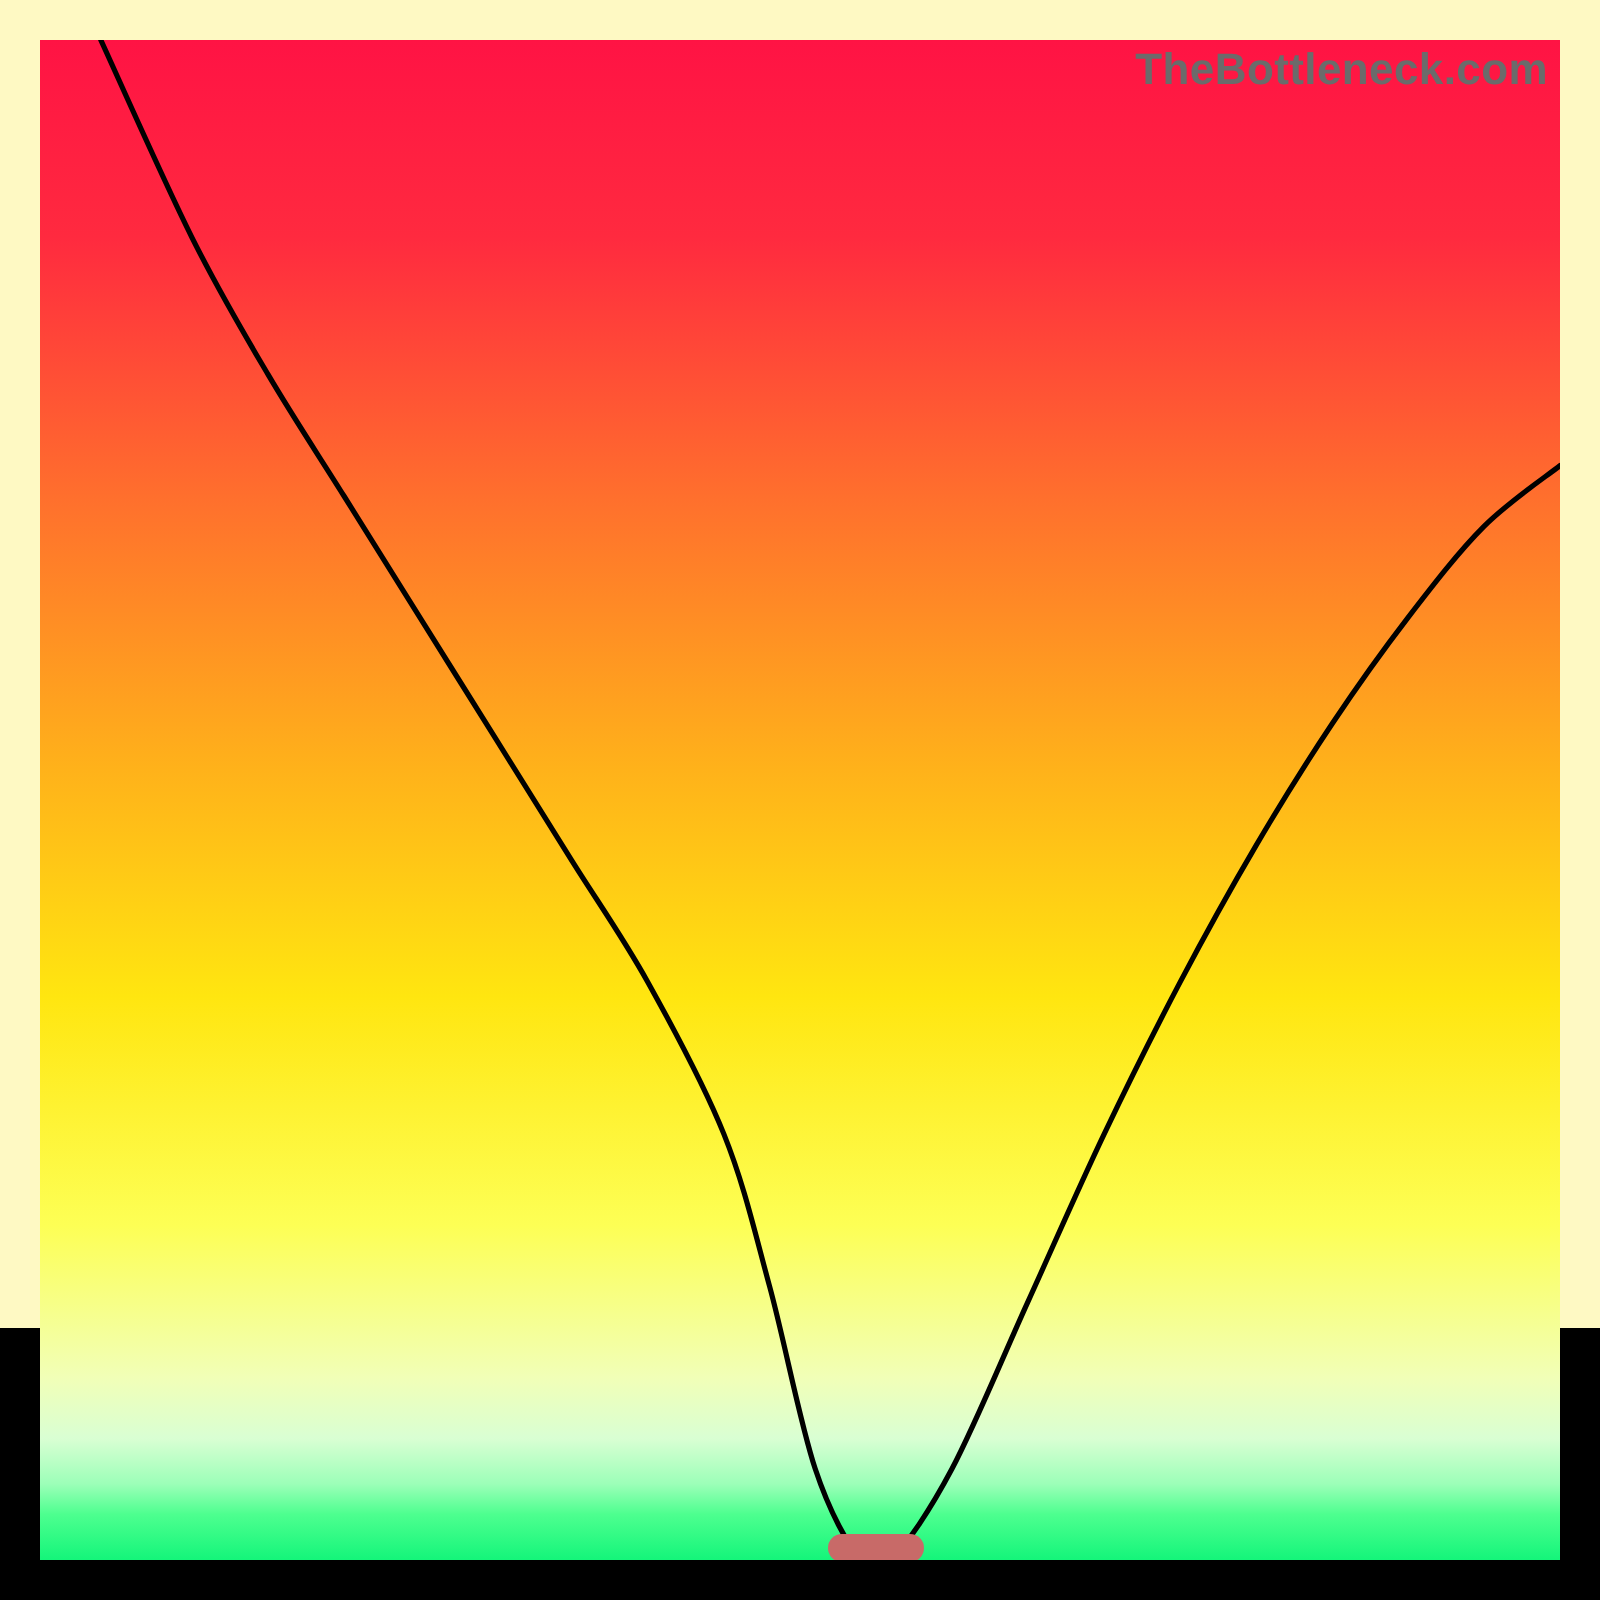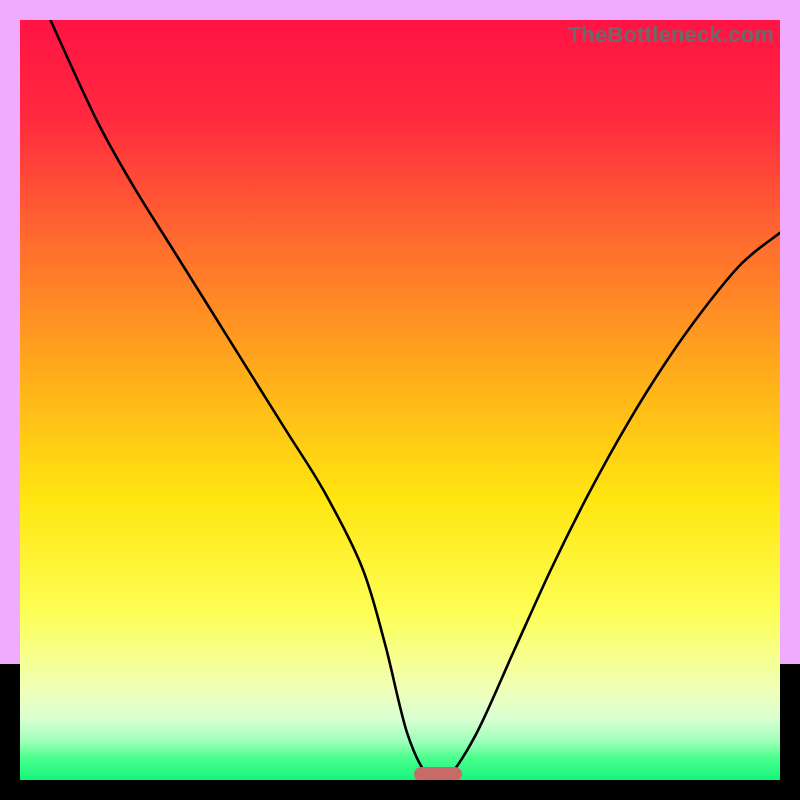--- a/index.html
+++ b/index.html
@@ -1,21 +1,21 @@
 <!DOCTYPE html>
 <html><head>
 <meta charset="utf-8">
 <style>
   * { margin: 0; padding: 0; box-sizing: border-box; }
   html, body { width: 800px; height: 800px; overflow: hidden; background: #000; }
   .frame {
     position: relative;
     width: 800px;
     height: 664px;
-    background: #f0abfc;
+    background: #fef9c3;
   }
   .plot-area {
     position: absolute;
     left: 20px;
     top: 20px;
     width: 760px;
     height: 760px;
     overflow: hidden;
   }
   .gradient {

